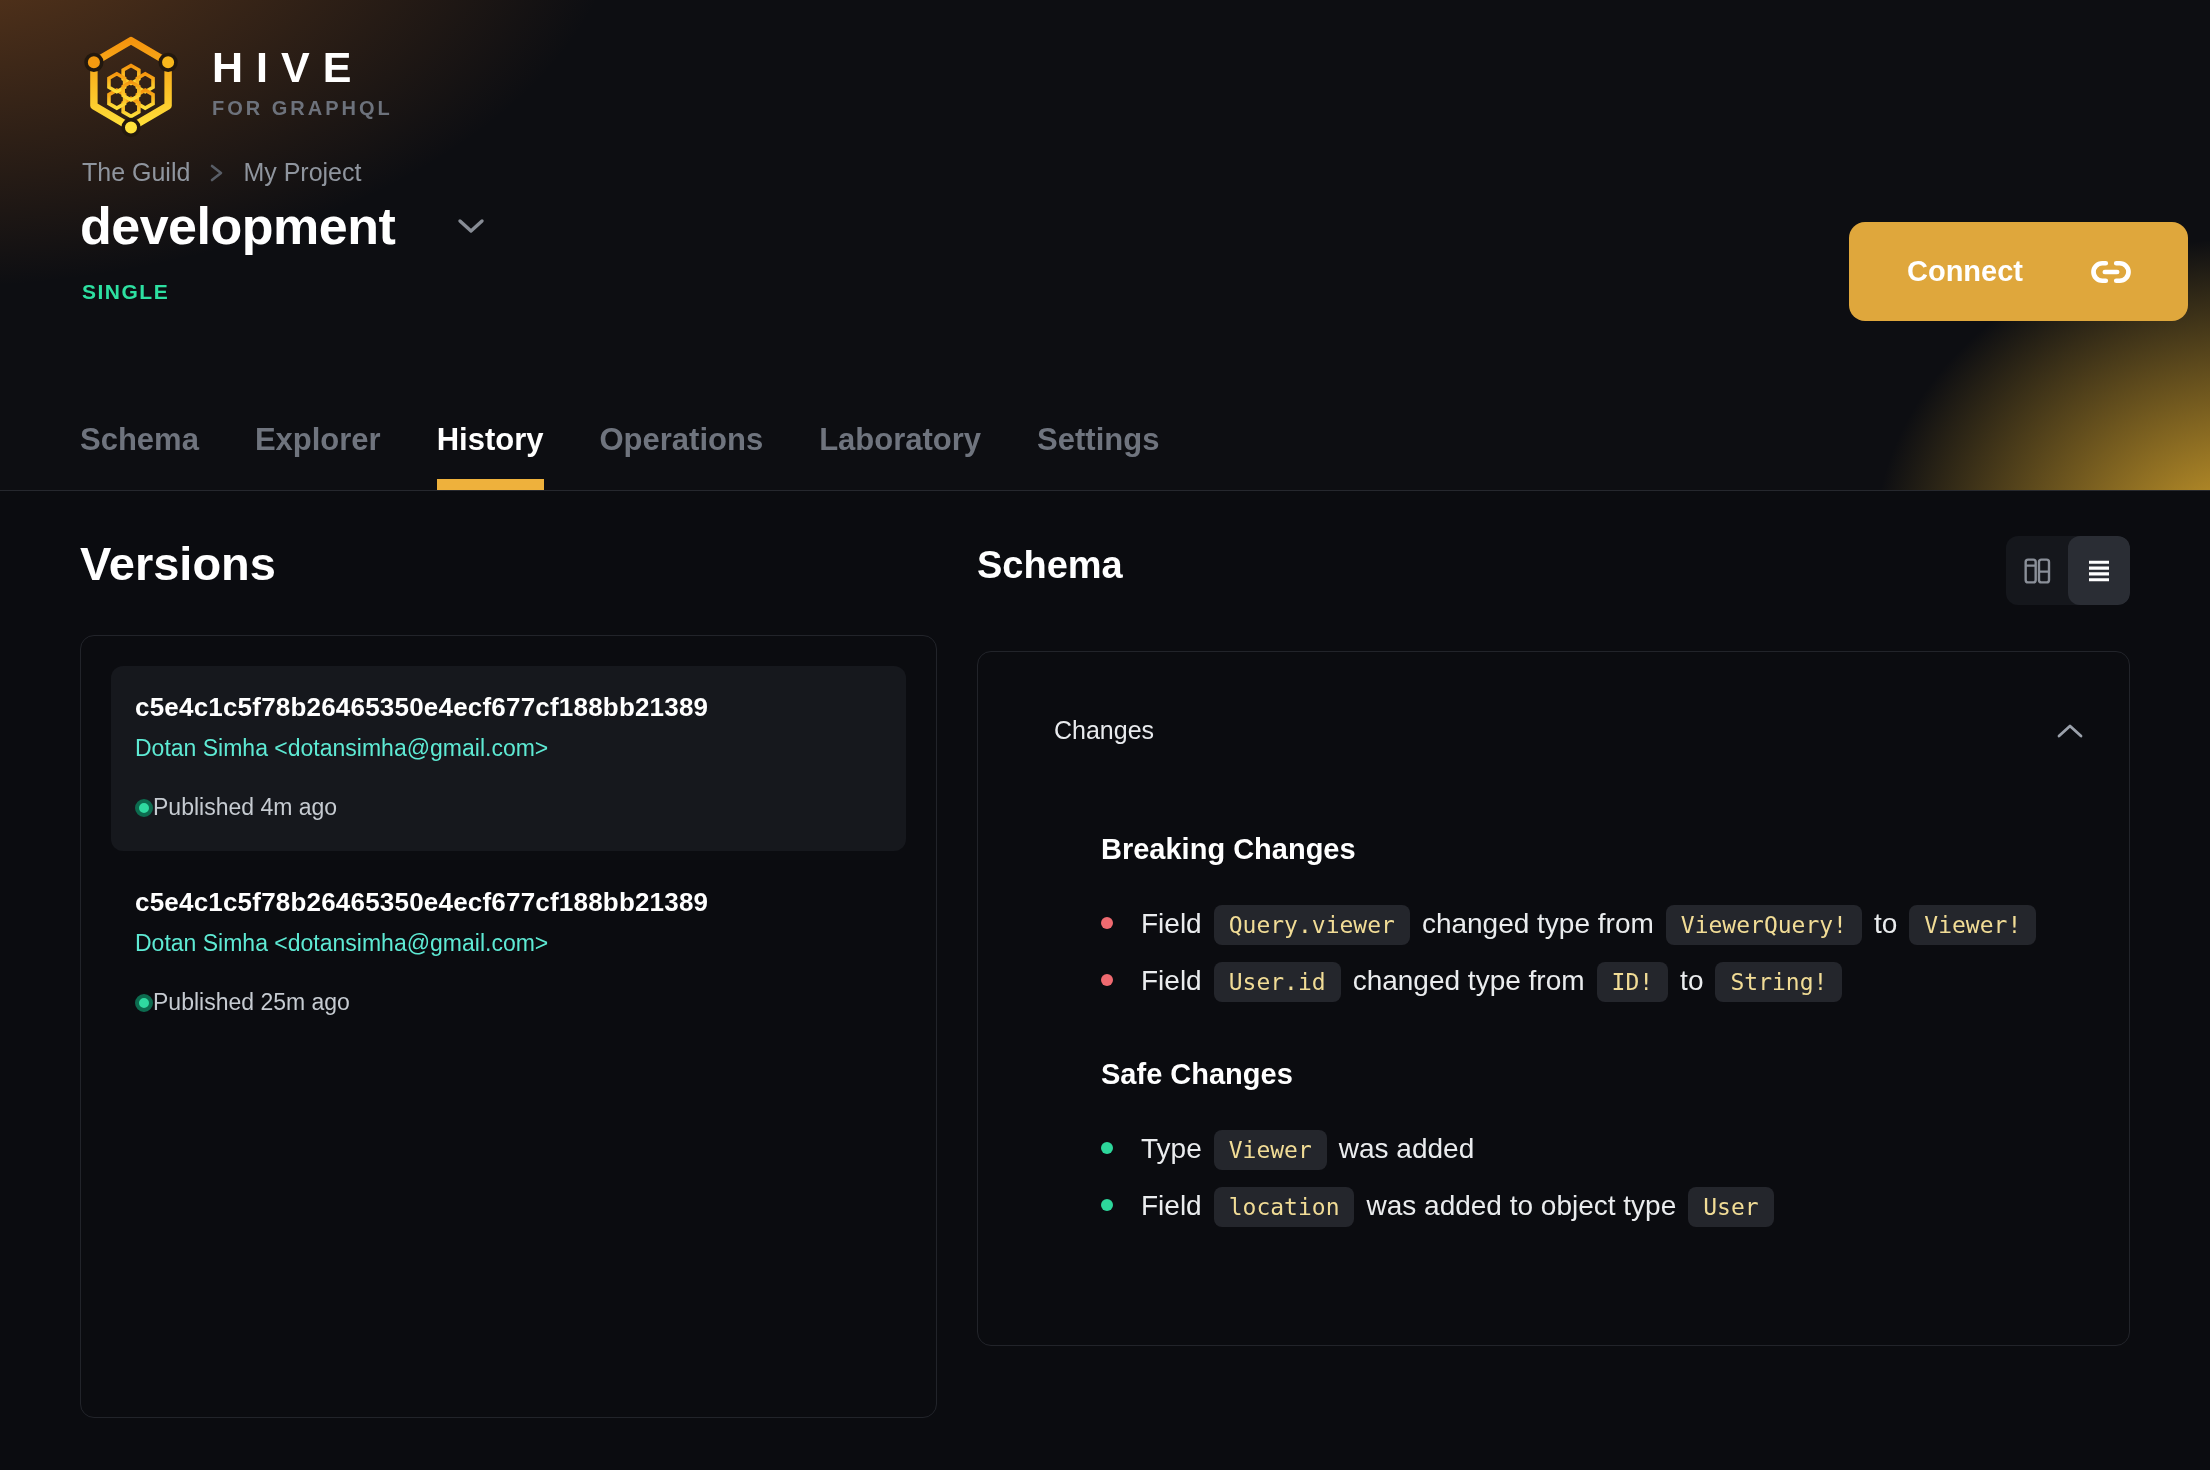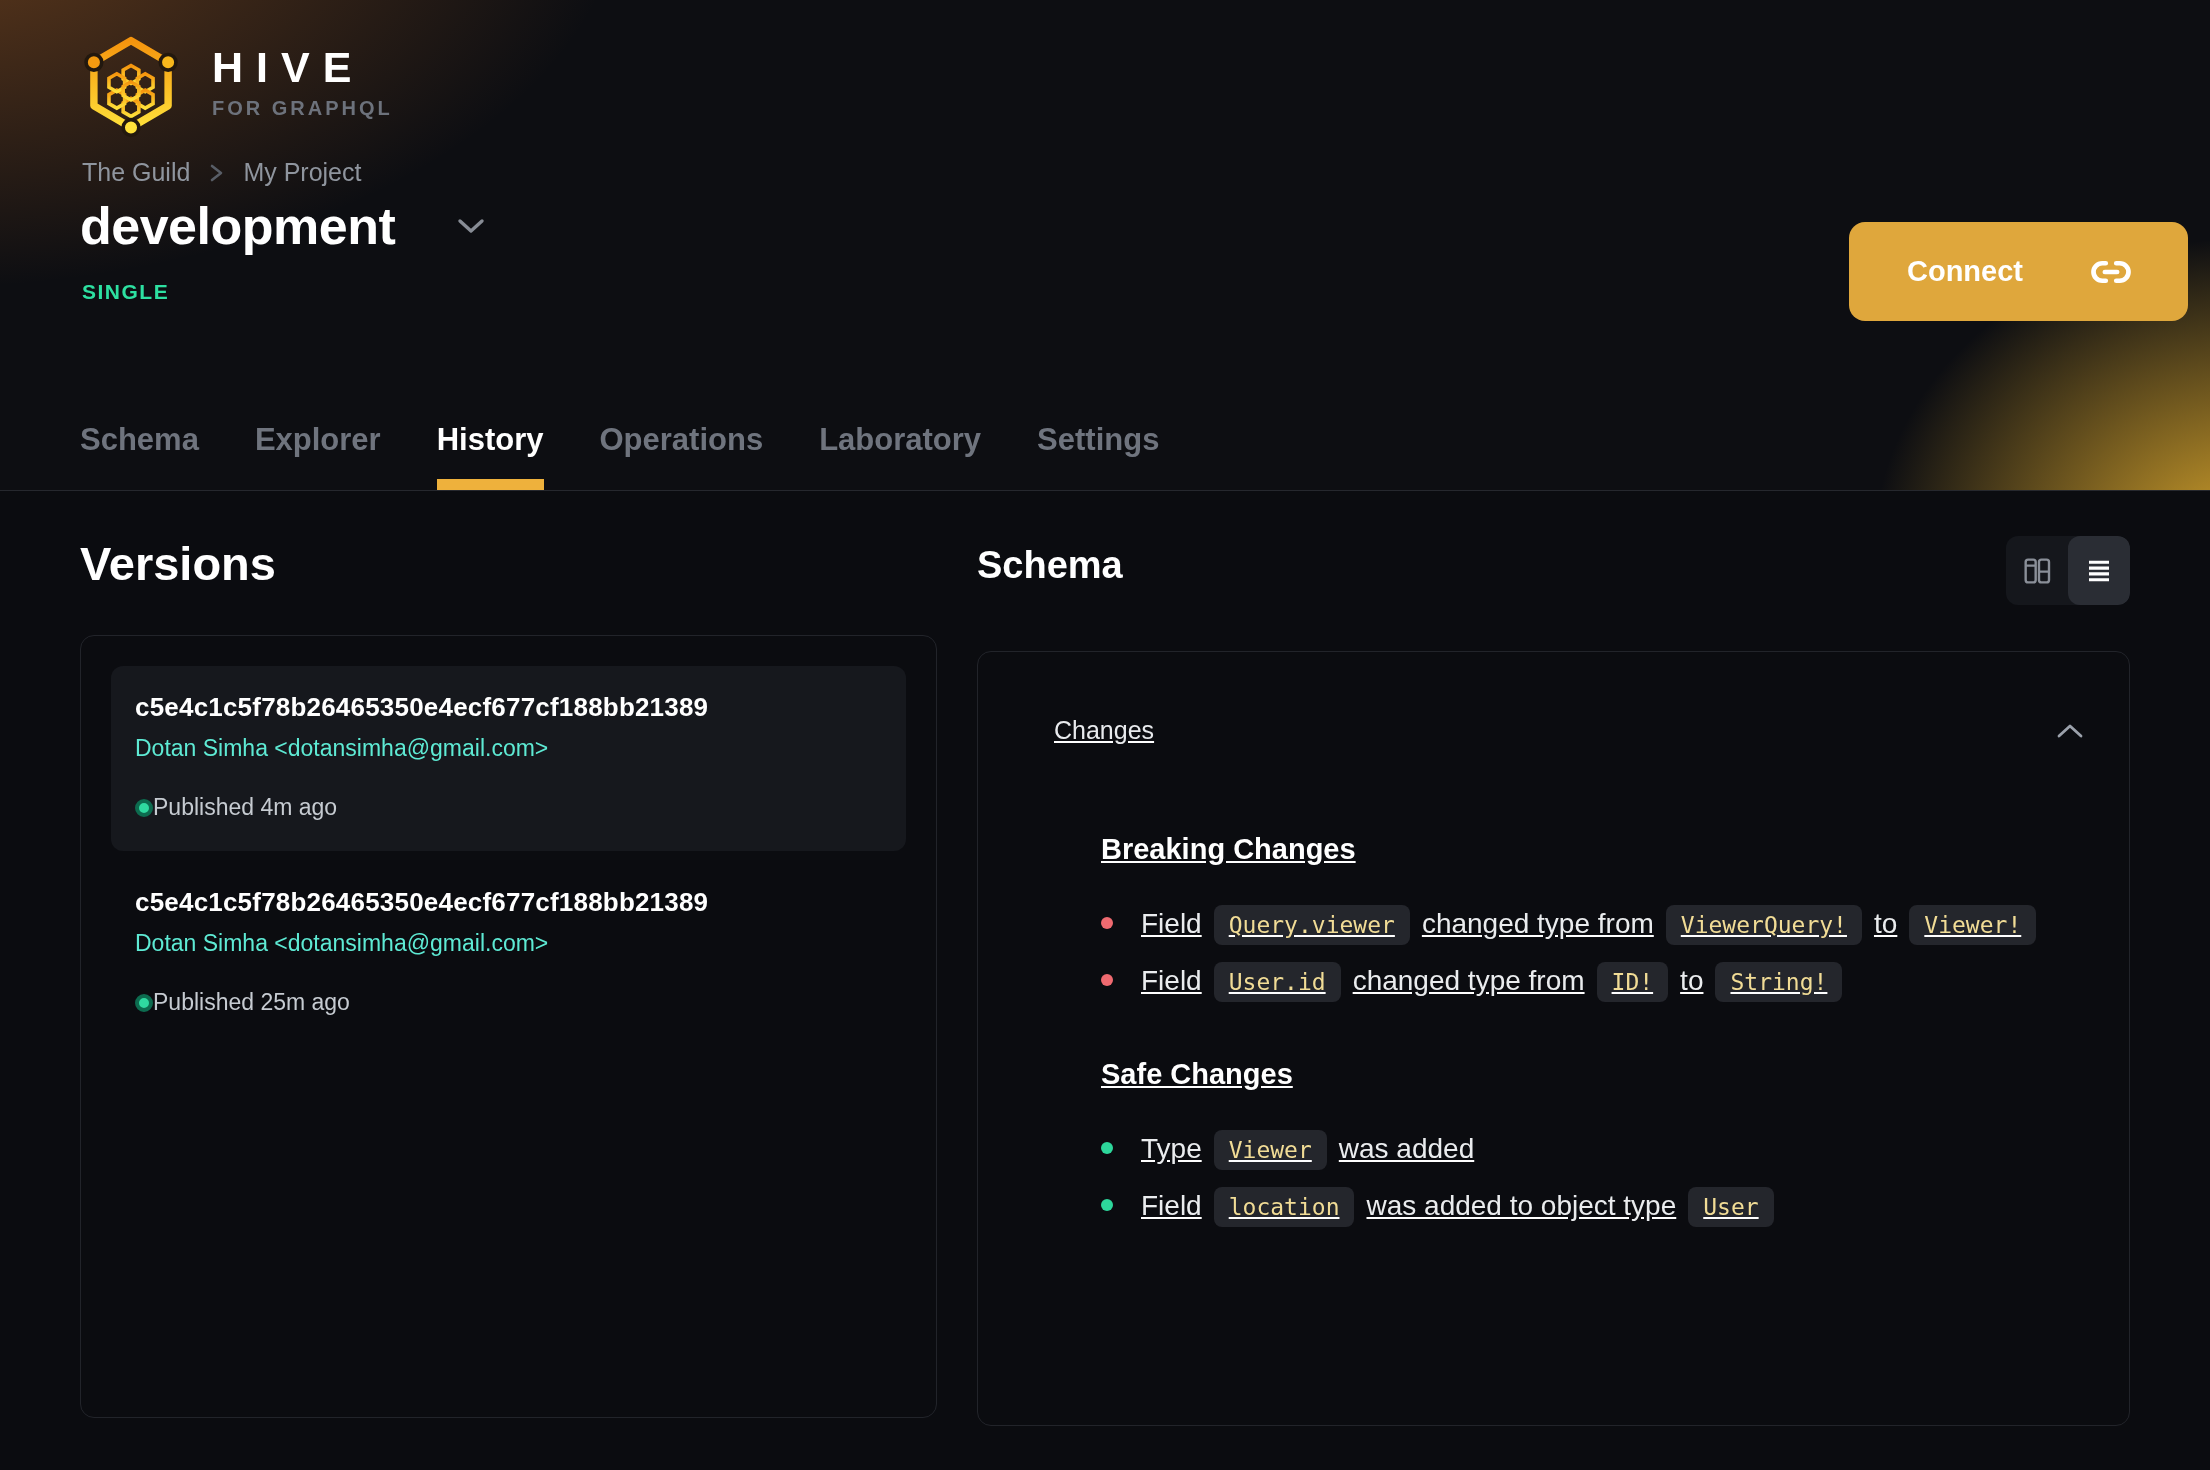--- a/index.html
+++ b/index.html
@@ -60,21 +60,21 @@
   
   .schema-panel { position:absolute; left:977px; top:536px; width:1153px; }
   .schema-head { display:flex; justify-content:space-between; align-items:flex-start; }
   .schema-title { font-size:38px; font-weight:800; margin:8px 0 0; }
   .view-toggle { display:flex; background:#15171c; border-radius:12px; overflow:hidden; }
   .vt-btn { width:62px; height:69px; display:flex; align-items:center; justify-content:center; border:none; background:transparent; cursor:pointer; padding:0; }
   .vt-btn.active { background:#2a2d34; border-radius:12px; }
 
   .changes-card {
     margin-top:46px; border:1px solid #22242a; border-radius:14px;
-    height:775px; padding:64px 44px 0 76px; overflow:hidden;text-decoration:underline;
+    height:695px; padding:64px 44px 0 76px; overflow:hidden;
   }
   .changes-head { display:flex; justify-content:space-between; align-items:center; cursor:pointer; }
   .changes-title { font-size:25px; font-weight:500; color:#e8eaed; }
   .changes-body { margin-top:88px; padding-left:47px; }
   .change-section h3 { font-size:29px; font-weight:700; margin:0; color:#ffffff; }
   .change-section ul { list-style:none; margin:30px 0 48px; padding:0; max-width:965px; }
   .change-section li { font-size:28px; line-height:56px; color:#eaecee; }
   .bullet { display:inline-block; width:12px; height:12px; border-radius:50%; margin-right:28px; vertical-align:middle; position:relative; top:-3px; }
   .breaking .bullet { background:#ef6a70; }
   .safe .bullet { background:#2dd79b; }

